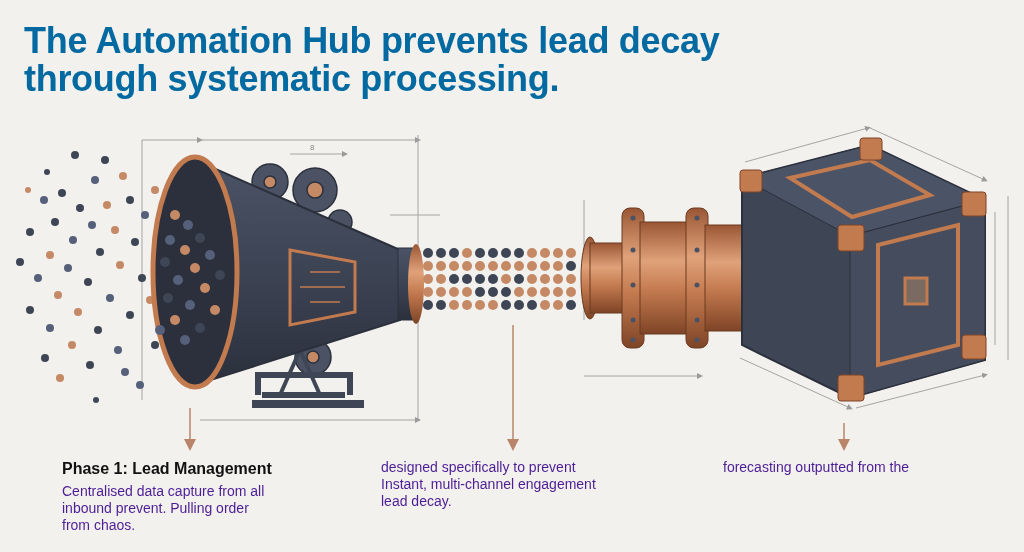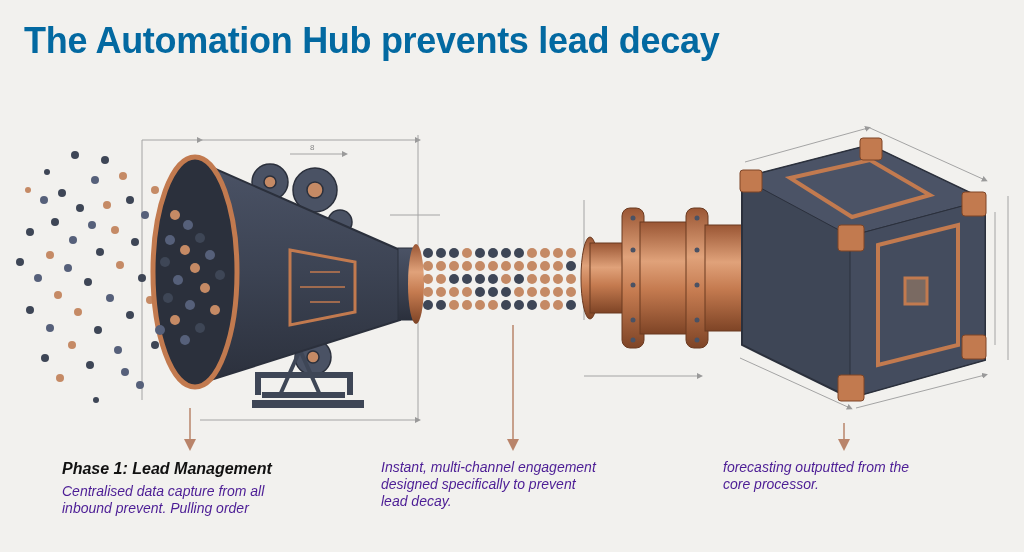--- a/index.html
+++ b/index.html
@@ -8,21 +8,21 @@
     background:#f2f1ee;
     font-family:"Liberation Sans", sans-serif;
     color:#141414;
   }
   .title {
     position:absolute; left:24px; top:22px; width:900px;
     font-family:"Liberation Sans", sans-serif; font-weight:700;
     font-size:36px; line-height:38px; letter-spacing:-0.3px; color:#0369a1;
   }
   .illustration { position:absolute; left:0; top:0; width:1024px; height:552px; }
-  .phase { position:absolute; top:459px; width:300px;font-style:italic; }
+  .phase { position:absolute; top:459px; width:300px; }
   .phase-title { font-weight:700; font-size:16px; line-height:20px; color:#111; margin-bottom:4px; }
   .phase-desc { font-size:14px; line-height:17px; color:#4c1d95; }
   .p1 { left:62px; } .p2 { left:381px; } .p3 { left:723px; }
 </style>
 </head>
 <body>
 
 <svg class="illustration" viewBox="0 0 1024 552" xmlns="http://www.w3.org/2000/svg">
   <defs>
     <linearGradient id="copperG" x1="0" y1="0" x2="0" y2="1">
@@ -259,36 +259,37 @@
 
   <g stroke="#b9846a" stroke-width="1.5" fill="none">
     <line x1="190" y1="408" x2="190" y2="445" marker-end="url(#arrowHead)"></line>
     <line x1="513" y1="325" x2="513" y2="445" marker-end="url(#arrowHead)"></line>
     <line x1="844" y1="423" x2="844" y2="445" marker-end="url(#arrowHead)"></line>
   </g>
 </svg>
 
 <div class="title">
   <div>The Automation Hub prevents lead decay</div>
+  <div>through systematic processing.</div>
 </div>
 
 <div class="phase p1">
   <div class="phase-title">Phase 1: Lead Management</div>
   <div class="phase-desc">
     <div>Centralised data capture from all</div>
     <div>inbound prevent. Pulling order</div>
+    <div>from chaos.</div>
   </div>
 </div>
 
 <div class="phase p2">
   <div class="phase-desc">
+    <div>designed specifically to prevent</div>
     <div>Instant, multi-channel engagement</div>
-    <div>designed specifically to prevent</div>
     <div>lead decay.</div>
   </div>
 </div>
 
 <div class="phase p3">
   <div class="phase-desc">
     <div>forecasting outputted from the</div>
-    <div>core processor.</div>
   </div>
 </div>
 
 </body></html>

